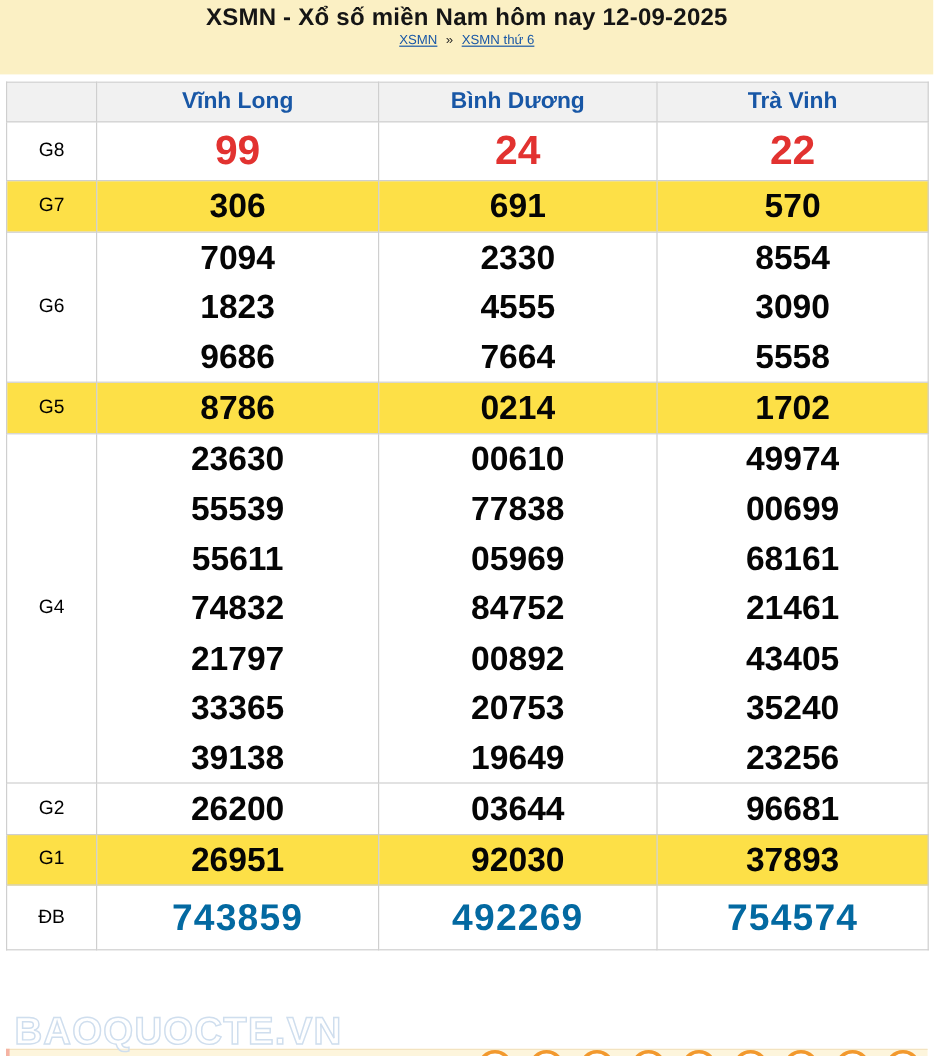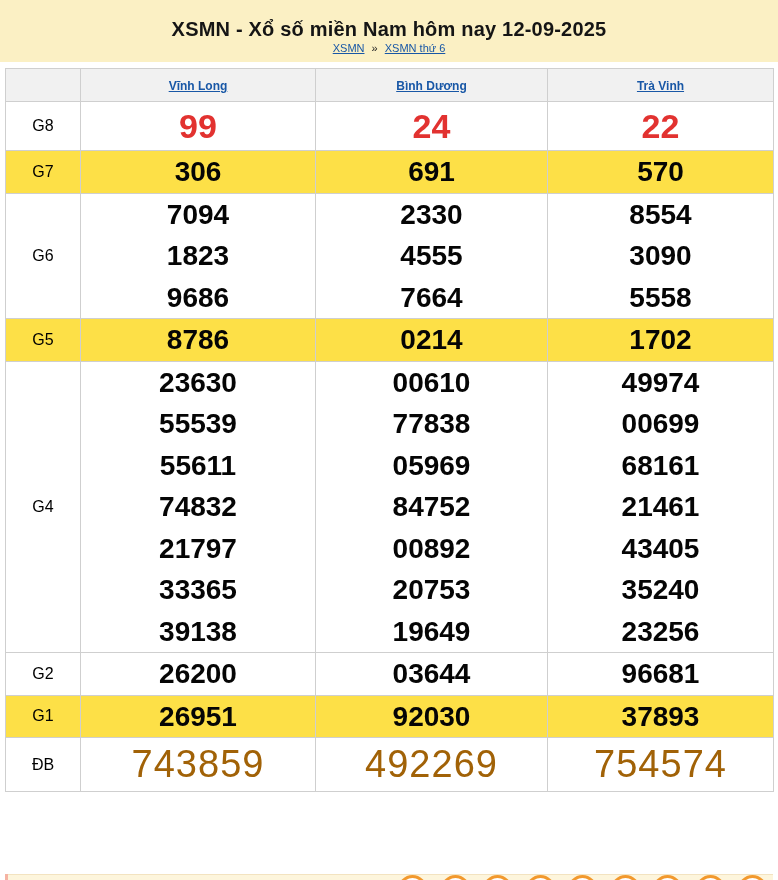--- a/index.html
+++ b/index.html
@@ -9,48 +9,48 @@
     background:#ffffff;
     font-family:"Liberation Sans", sans-serif;
   }
 
   
   .banner {
     position:absolute; top:0; left:0; width:778px; height:62px;
     background:#fbf0c4; text-align:center;
   }
   .banner h1 {
-    padding-top:18px; font-size:20px; font-weight:bold; color:#151515;
+    padding-top:4px; font-size:20px; font-weight:bold; color:#151515;
     letter-spacing:0.2px;
   }
   .crumbs { margin-top:1px; font-size:11px; color:#333; }
   .crumbs a {
     color:#1857a6; text-decoration:underline; font-weight:normal; cursor:pointer;
   }
   .crumbs .sep { color:#222; padding:0 4px; }
 
   
   table.results {
     position:absolute; top:68px; left:5px; width:768px;
     border-collapse:collapse; table-layout:fixed;
     border:1px solid #b9b9b9;
   }
   .results th, .results td {
     border:1px solid #cfcfcf; text-align:center; vertical-align:middle; padding:0;
   }
   .results thead th { height:33px; background:#f1f1f1; }
   .results thead a {
-    color:#1857a6; font-size:12px; font-weight:bold;
-    text-decoration:underline; cursor:pointer;
+    color:#1857a6; font-size:19px; font-weight:bold;
+    cursor:pointer;
   }
   tr.shade td { background:#fde047; }
   td.lbl { font-size:16px; color:#000; font-weight:normal; }
   .num    { font-size:28px; font-weight:bold; color:#050505; line-height:41.5px; }
   .red-md { font-size:34px; font-weight:bold; color:#e23230; line-height:48px; }
-  .red-lg { font-size:38px; font-weight:normal; color:#a16207; line-height:53px; letter-spacing:1px; }
+  .red-lg { font-size:31px; font-weight:bold; color:#0369a1; line-height:53px; letter-spacing:1px; }
 
   
   .watermark {
     position:absolute; left:12px; top:841px;
     font-size:32px; font-weight:bold; letter-spacing:1px;
     color:rgba(255,255,255,0.35);
     -webkit-text-stroke:1.2px #cfdeee;
     pointer-events:none; z-index:5;
   }
 
@@ -220,20 +220,21 @@
           <td>
             <div class="red-lg">492269</div>
           </td>
           <td>
             <div class="red-lg">754574</div>
           </td>
         </tr>
       </tbody>
   </table>
 
+  <div class="watermark">BAOQUOCTE.VN</div>
 
   <div class="next-strip"></div>
   <div class="strip-mark"></div>
   <div id="balls">
       <div class="ball" style="left: 398px;"></div>
       <div class="ball" style="left: 440.5px;"></div>
       <div class="ball" style="left: 483px;"></div>
       <div class="ball" style="left: 525.5px;"></div>
       <div class="ball" style="left: 568px;"></div>
       <div class="ball" style="left: 610.5px;"></div>

